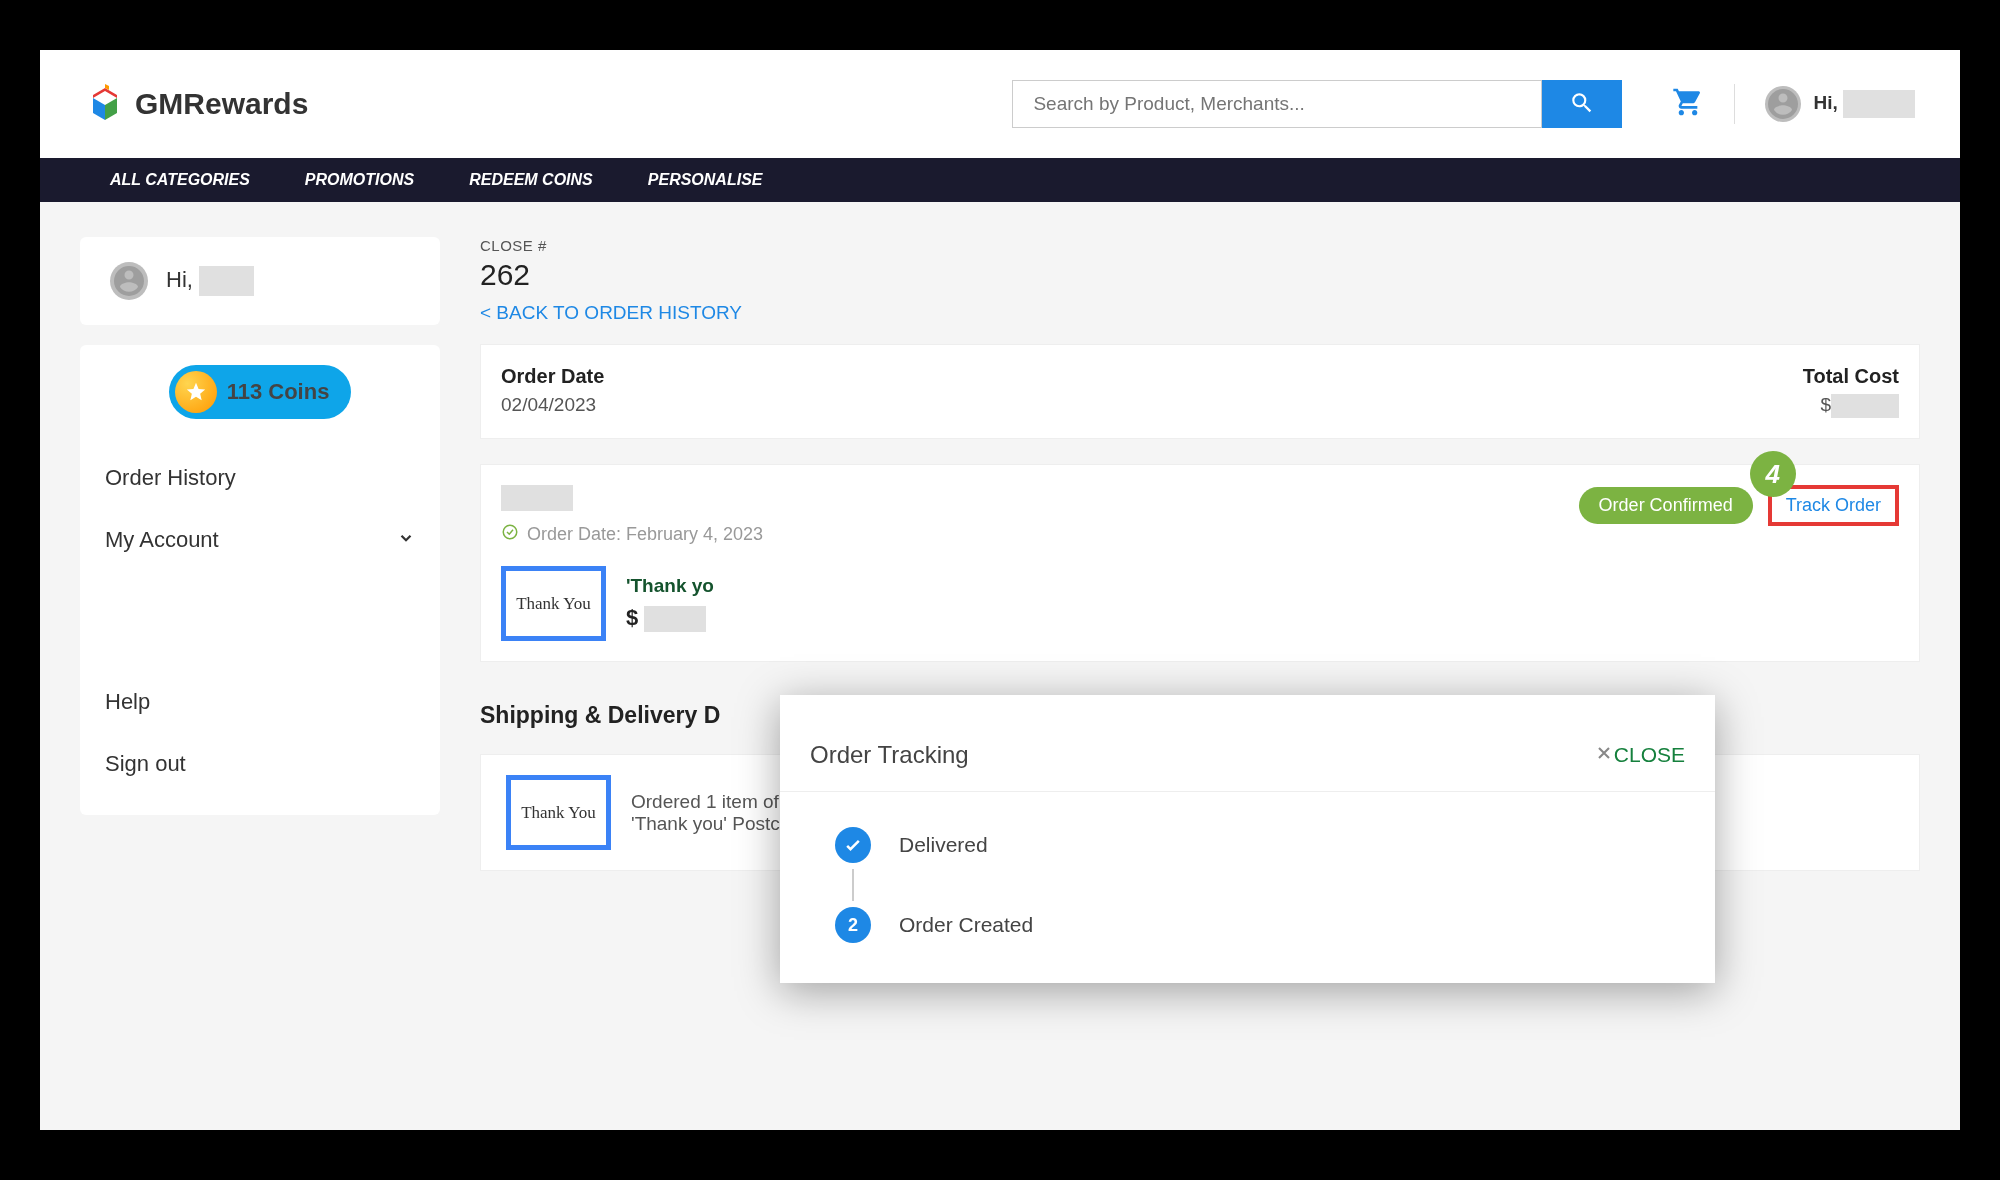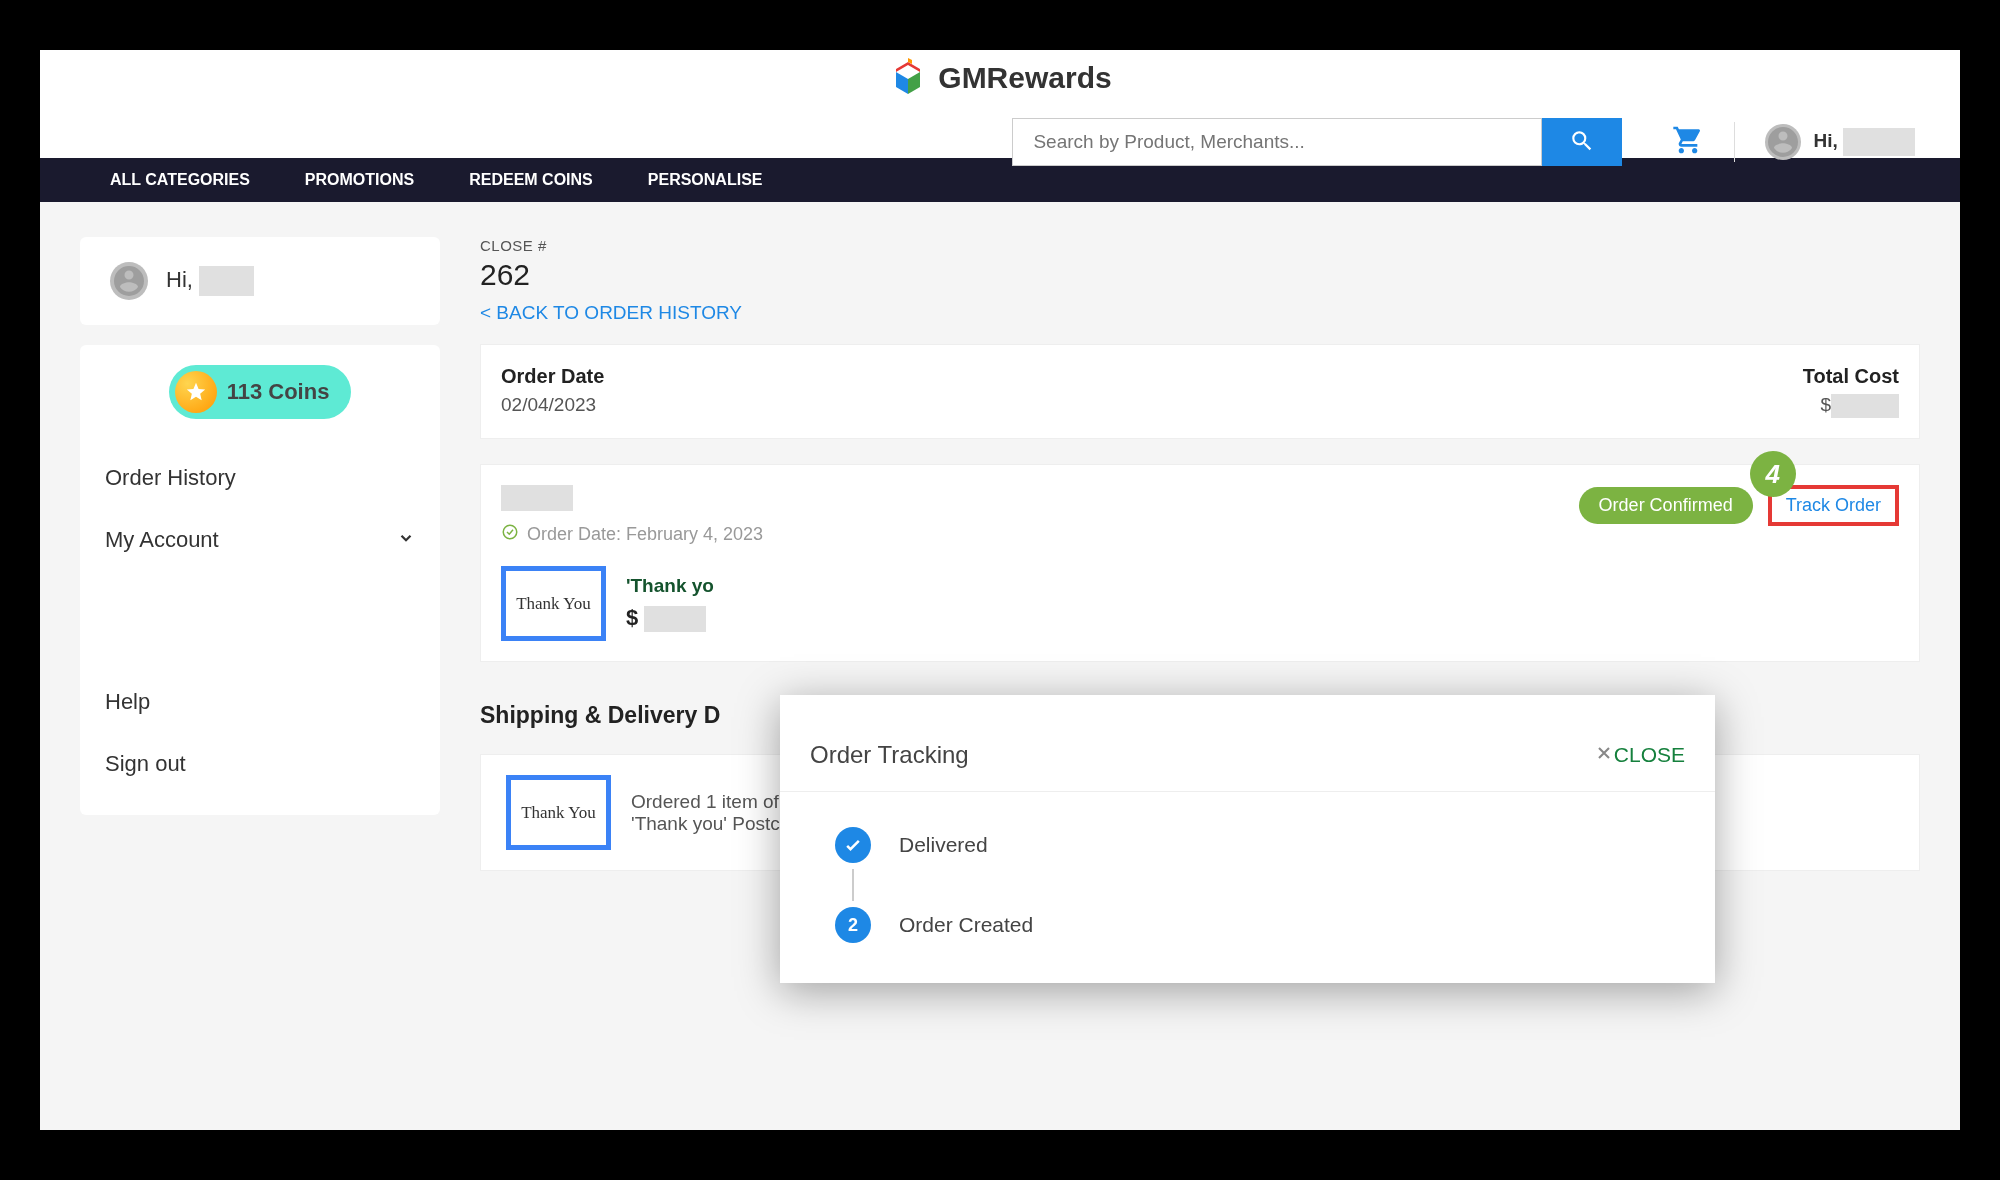--- a/index.html
+++ b/index.html
@@ -24,21 +24,20 @@
       overflow: hidden;
     }
     
     .header {
       background: #fff;
       height: 108px;
       display: flex;
       align-items: center;
       padding: 8px 45px;
       gap: 20px;
-      flex-direction: column;
     }
     .logo {
       display: flex;
       align-items: center;
       gap: 10px;
     }
     .logo-icon {
       width: 40px;
       height: 40px;
     }
@@ -132,20 +131,21 @@
       display: flex;
       align-items: center;
       padding: 0 70px;
       gap: 55px;
     }
     .nav-item {
       color: #fff;
       font-size: 16px;
       font-weight: bold;
       cursor: pointer;
+      font-style: italic;
     }
     
     .main {
       display: flex;
       padding: 35px 40px;
       gap: 40px;
     }
     
     .sidebar {
       width: 360px;
@@ -170,21 +170,21 @@
       color: #333;
     }
     .redacted-sidebar {
       display: inline-block;
       width: 55px;
       height: 30px;
       background: #e0e0e0;
       vertical-align: middle;
     }
     .coins-badge {
-      background: #5eead4;
+      background: #0ea5e9;
       border-radius: 30px;
       display: inline-flex;
       align-items: center;
       gap: 10px;
       padding: 6px 22px 6px 6px;
       margin: 0 auto 28px;
     }
     .coin-icon {
       width: 42px;
       height: 42px;

